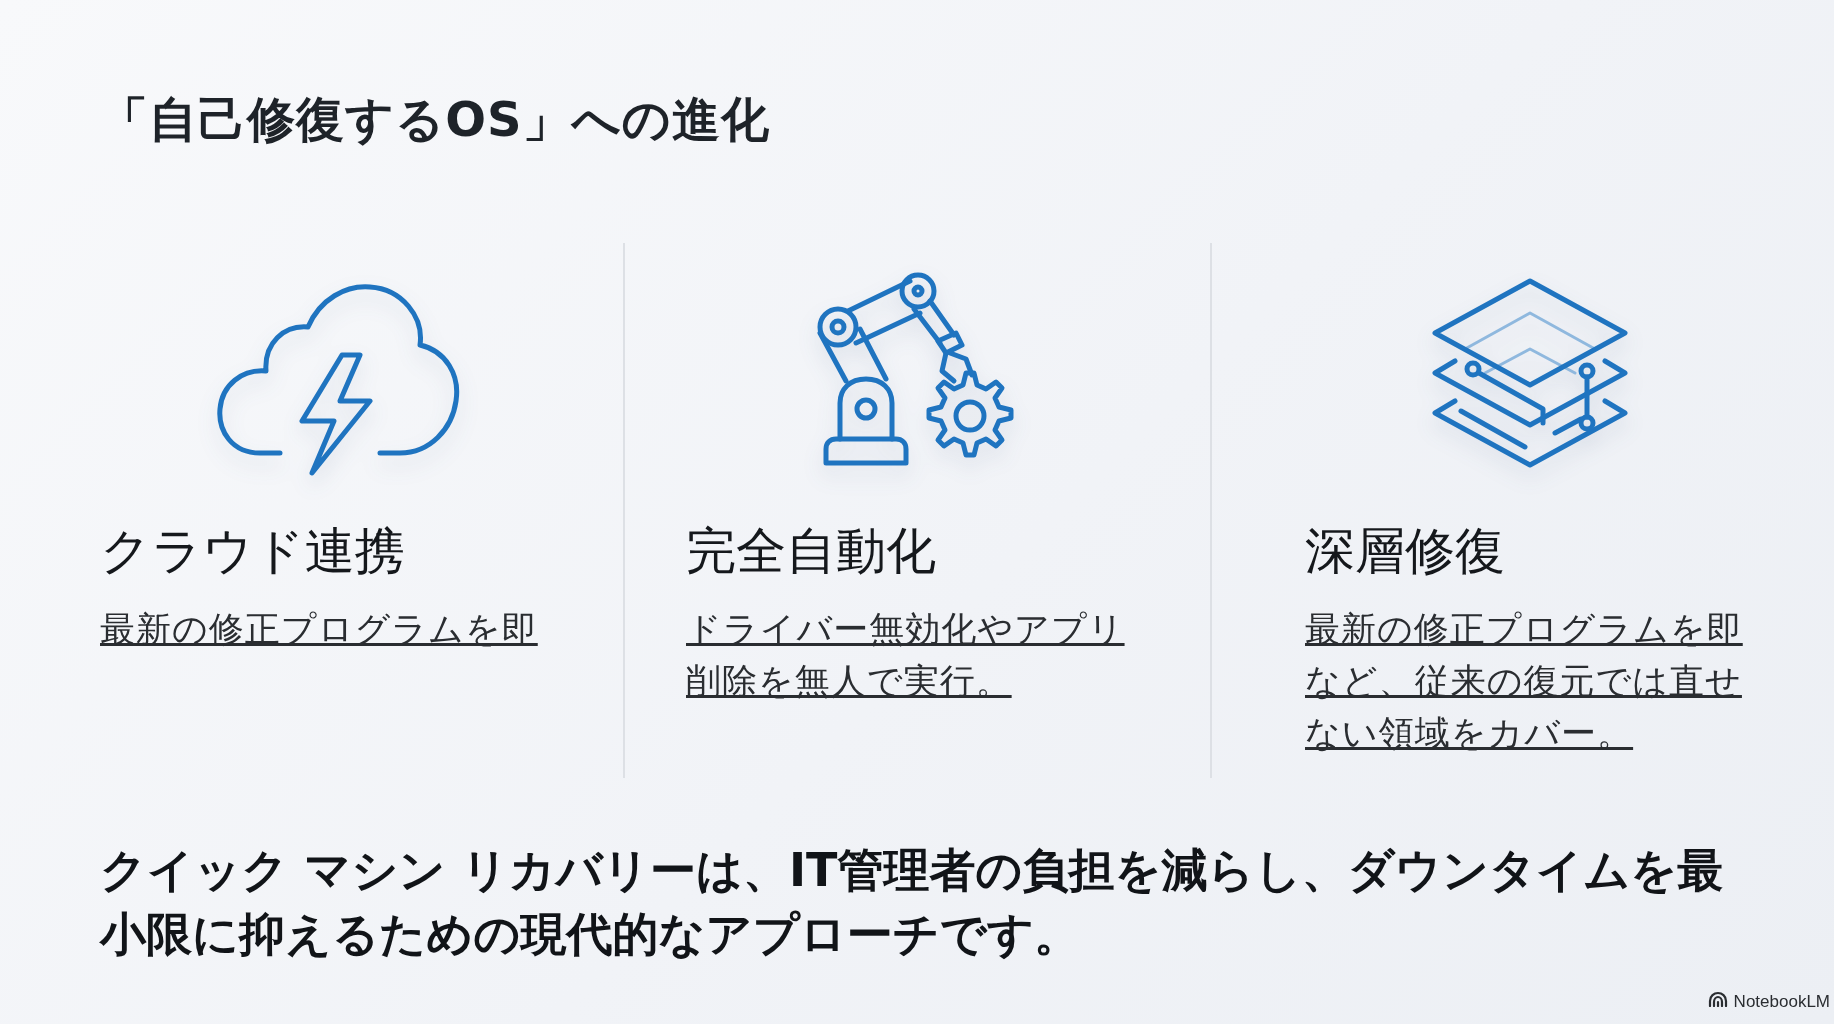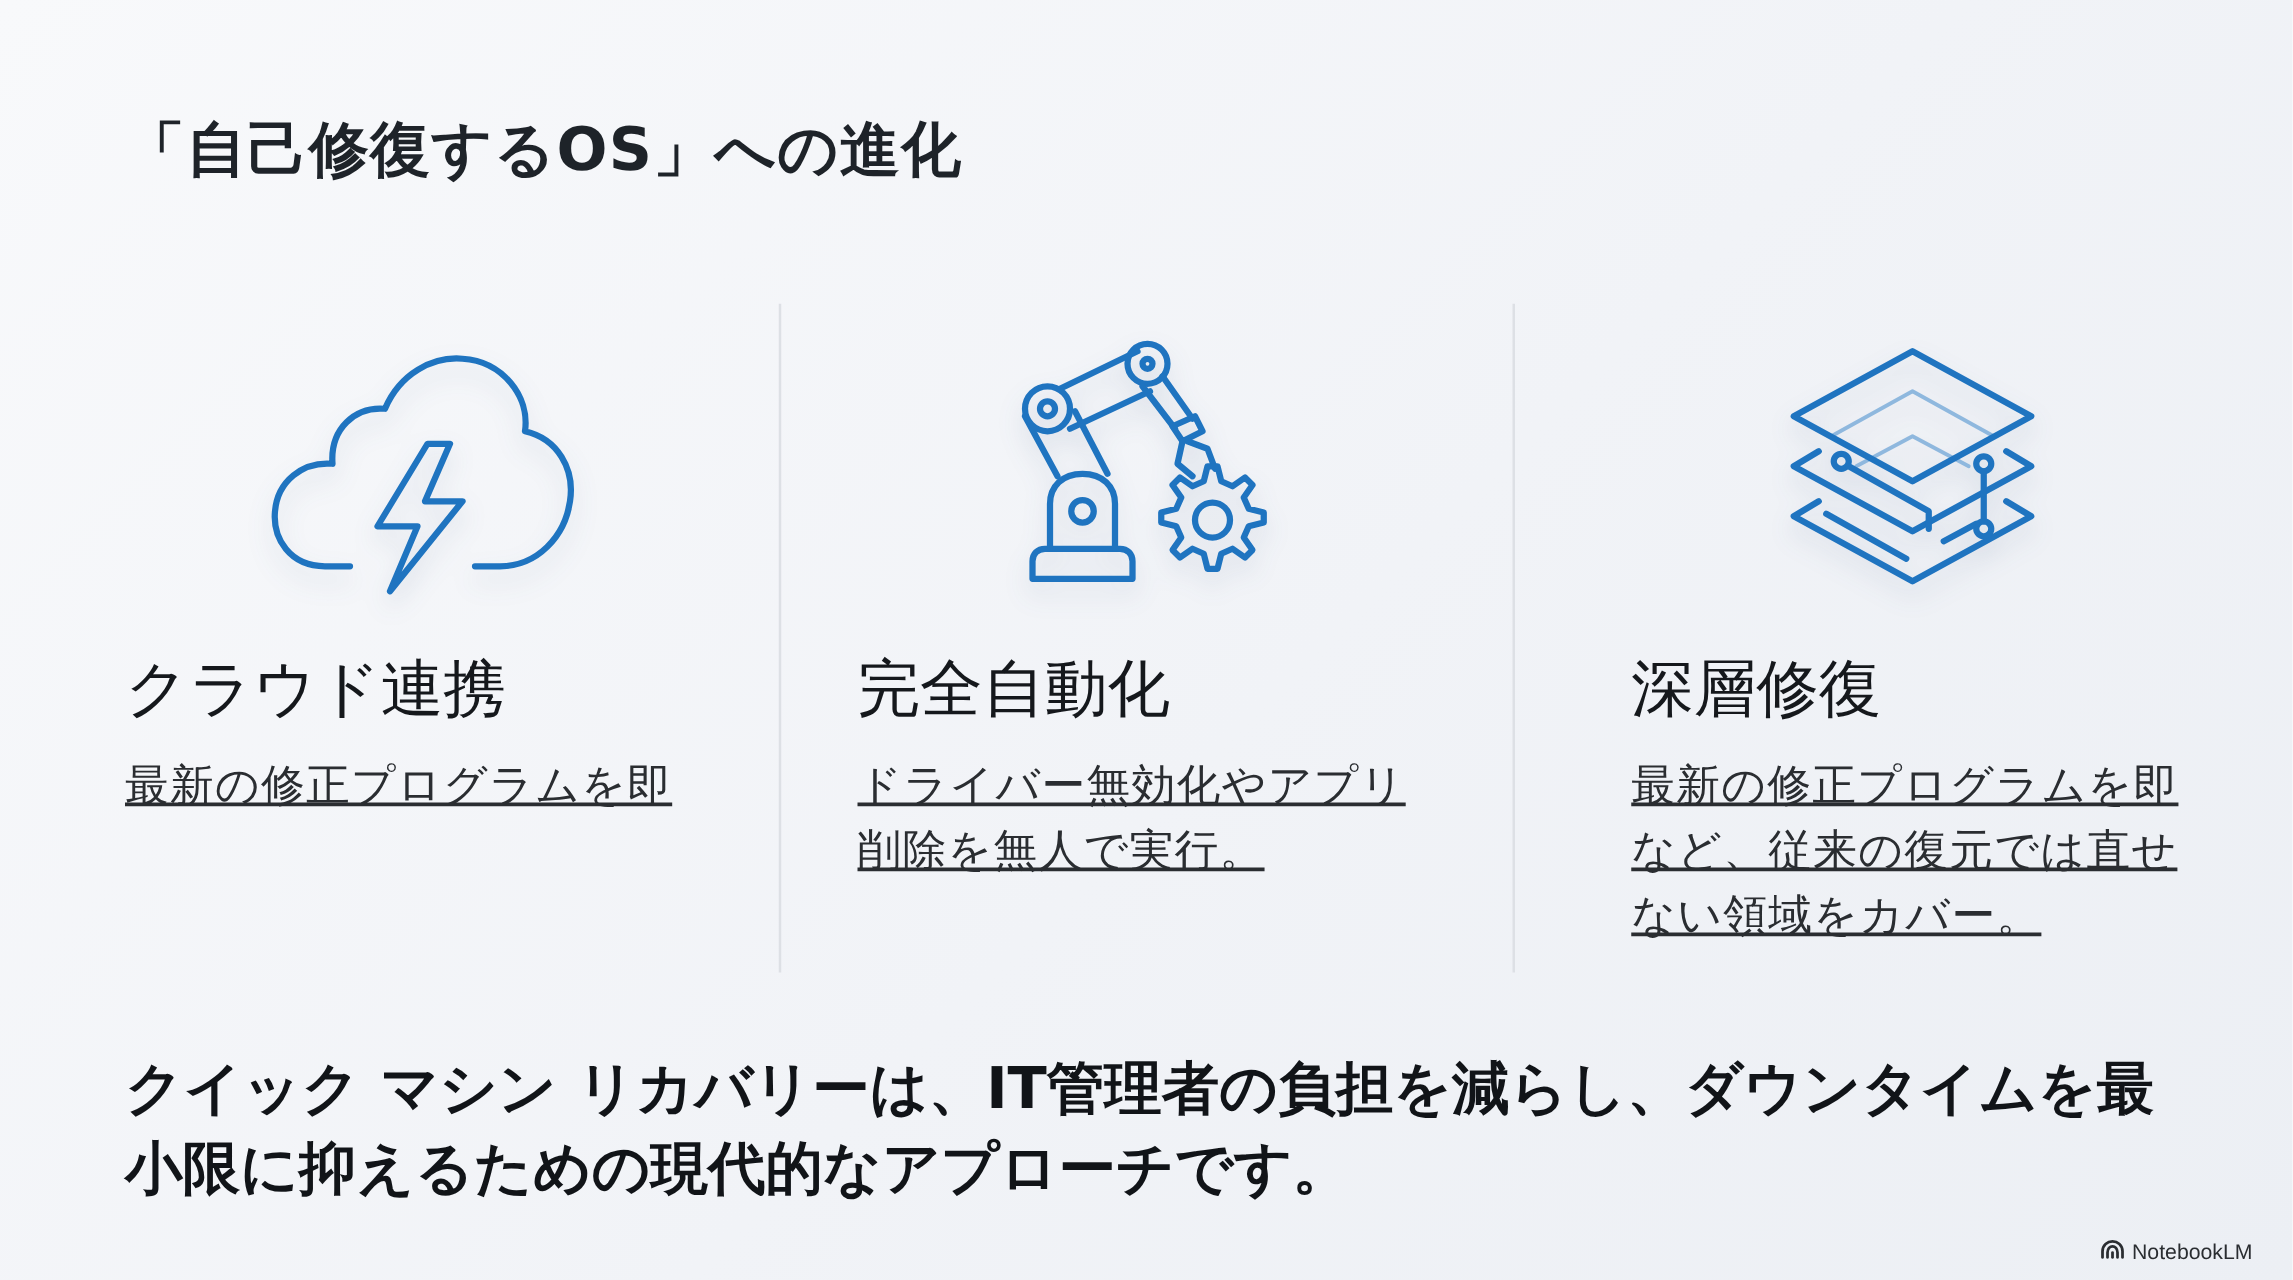--- a/index.html
+++ b/index.html
@@ -62,21 +62,21 @@
       position: absolute;
       left: 100px; top: 838px;
       width: 1650px;
       font-size: 46px;
       font-weight: bold;
       line-height: 64px;
       color: #111418;
     }
     .brand {
       position: absolute;
-      right: 32px; bottom: 12px;
+      right: 4px; bottom: 12px;
       display: flex; align-items: center; gap: 6px;
       font-family: "Liberation Sans", sans-serif;
       font-size: 17px;
       color: #2a2d31;
       text-align: right;
     }
     .brand svg { width: 20px; height: 16px; }
   </style>
 </head>
 <body>

